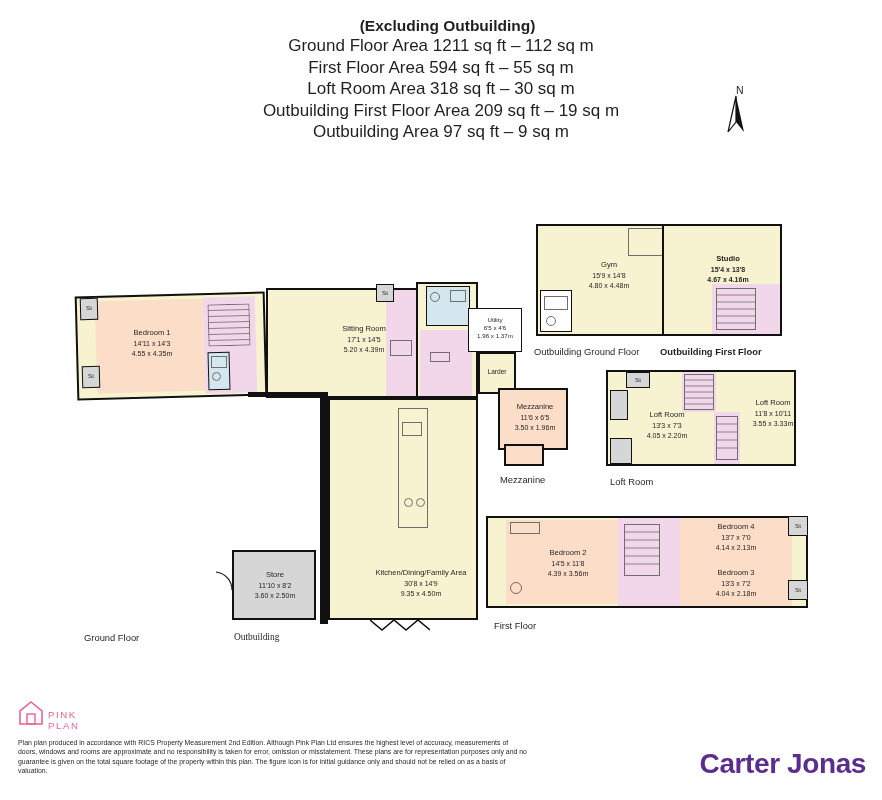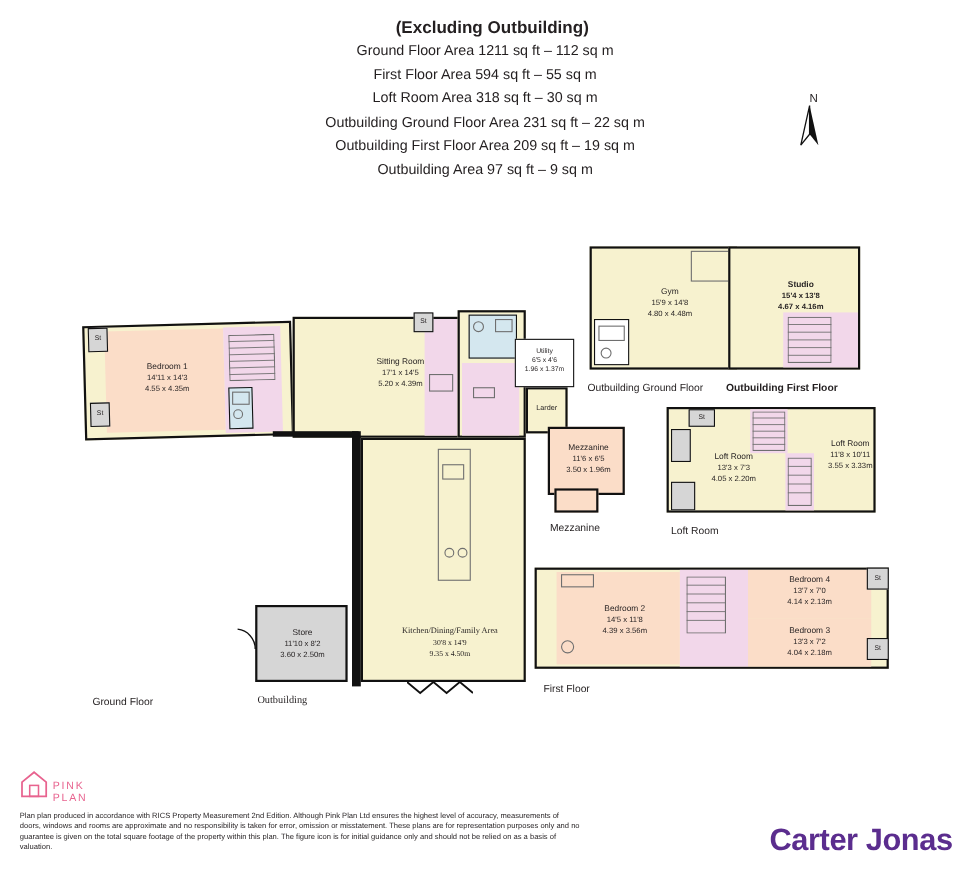--- a/index.html
+++ b/index.html
@@ -28,21 +28,21 @@
     letter-spacing: -0.1px;
     line-height: 19px;
   }
   #header .line2 {
     font-size: 15.5px;
     font-weight: bold;
     line-height: 19px;
     padding-left: 13px;
   }
   #header .sub {
-    font-size: 13px;
+    font-size: 17px;
     line-height: 21.5px;
     font-weight: normal;
   }
 
   
   #compass { left: 714px; top: 84px; width: 60px; height: 54px; }
   #compass .nlabel {
     position: absolute; left: 22px; top: 0; font-size: 10.5px;
   }
 
@@ -114,21 +114,20 @@
   }
 </style>
 </head>
 <body>
 
 <div id="header" class="abs">
   <div class="line2">(Excluding Outbuilding)</div>
   <div class="sub">Ground Floor Area 1211 sq ft – 112 sq m</div>
   <div class="sub">First Floor Area 594 sq ft – 55 sq m</div>
   <div class="sub">Loft Room Area 318 sq ft – 30 sq m</div>
-  <div class="sub">Outbuilding Ground Floor Area 231 sq ft – 22 sq m</div>
   <div class="sub">Outbuilding First Floor Area 209 sq ft – 19 sq m</div>
   <div class="sub">Outbuilding Area 97 sq ft – 9 sq m</div>
 </div>
 
 <div id="compass" class="abs">
   <div class="nlabel">N</div>
   <svg width="60" height="50" viewBox="0 0 60 50">
     <polygon points="22,12 30,48 22,38" fill="#111111"></polygon>
     <polygon points="22,12 14,48 22,38" fill="#ffffff" stroke="#111111" stroke-width="1.2"></polygon>
   </svg>
@@ -196,21 +195,21 @@
     <div>6'5 x 4'6</div>
     <div>1.96 x 1.37m</div>
   </div>
 
   <div class="room fill-cream outline" style="left:258px; top:118px; width:150px; height:222px;"></div>
 
   <div class="fx" style="left:328px; top:128px; width:30px; height:120px;"></div>
   <div class="fx" style="left:332px; top:142px; width:20px; height:14px;"></div>
   <div class="fx round" style="left:334px; top:218px; width:9px; height:9px;"></div>
   <div class="fx round" style="left:346px; top:218px; width:9px; height:9px;"></div>
-  <div class="label" style="left:284px; top:288px; width:110px;font-family:Liberation Serif, serif;">
+  <div class="label" style="left:296px; top:288px; width:110px;">
     <div class="nm">Kitchen/Dining/Family Area</div>
     <div class="dim">30'8 x 14'9</div>
     <div class="dim">9.35 x 4.50m</div>
   </div>
 
   <svg class="abs" style="left:300px; top:338px;" width="60" height="14">
     <polyline points="0,2 12,12 24,2 36,12 48,2 60,12" fill="none" stroke="#111111" stroke-width="1.6"></polyline>
   </svg>
 
   <div class="wall" style="left:250px; top:112px; width:8px; height:232px;"></div>

